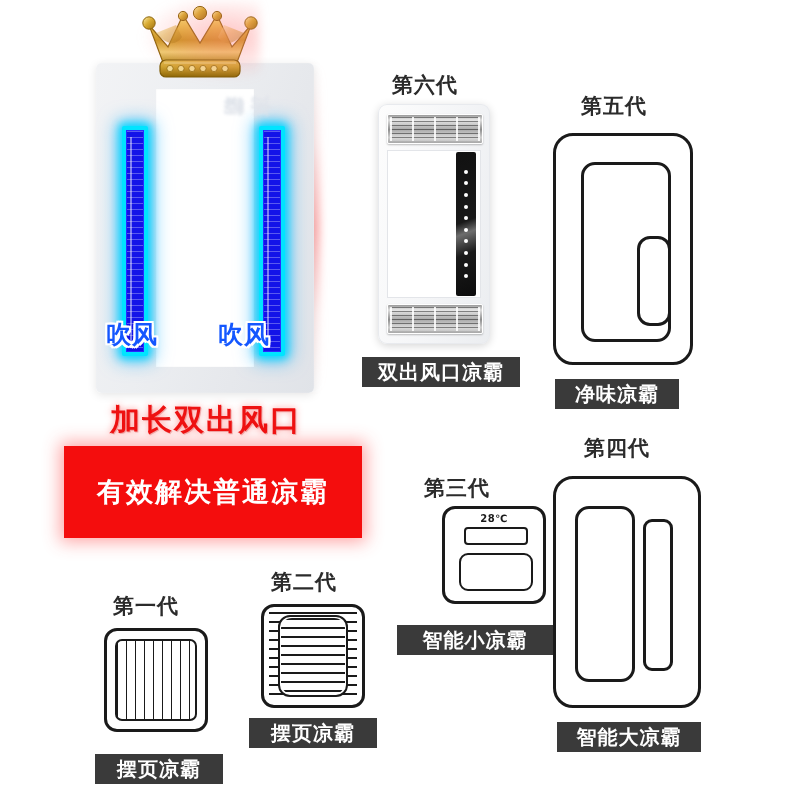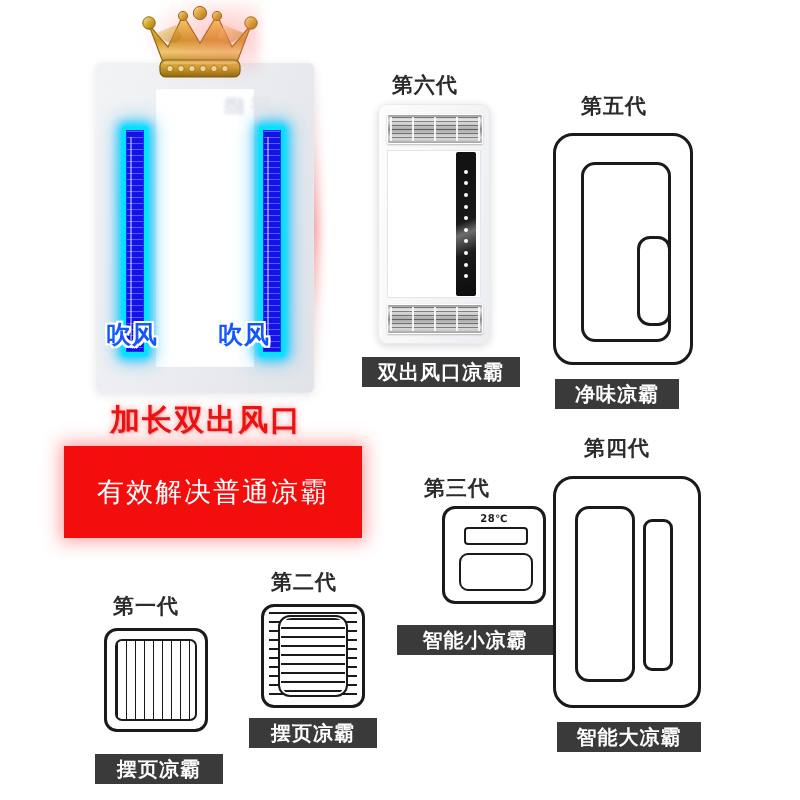--- a/index.html
+++ b/index.html
@@ -60,21 +60,21 @@
      background:radial-gradient(ellipse at 70% 45%,rgba(255,120,120,.45),rgba(255,255,255,0) 70%);
      filter:blur(5px);}
 
   
   #hero-head{left:110px;top:400px;font-size:30px;font-weight:700;color:#ee1111;
      letter-spacing:2px;white-space:nowrap;
      text-shadow:0 0 7px rgba(255,90,90,.65),1px 1px 0 rgba(180,0,0,.25);}
   #hero-box{left:64px;top:446px;width:298px;height:92px;background:#f40d0d;
      box-shadow:0 0 16px 4px rgba(255,60,60,.45);
      display:flex;flex-direction:column;align-items:center;justify-content:center;}
-  #hero-box div{color:#fff;font-size:27px;font-weight:400;letter-spacing:2px;
+  #hero-box div{color:#fff;font-size:27px;font-weight:700;letter-spacing:2px;
      line-height:1.22;white-space:nowrap;}
 
   
   #g6-title{left:392px;top:71px;font-size:21px;}
   #g6{left:378px;top:104px;width:112px;height:240px;border-radius:9px;
      background:linear-gradient(100deg,#fdfdfd 0%,#f4f5f7 55%,#ebedf0 100%);
      box-shadow:0 2px 8px rgba(0,0,0,.16), inset 0 0 0 1px #e8eaee;}
   .g6-vent{position:absolute;left:9px;width:94px;height:28px;border-radius:2px;
      background:linear-gradient(to bottom,#9a9a9a 0%,#dedede 18%,#8e8e8e 52%,#cfcfcf 80%,#a8a8a8 100%);
      border:1px solid #fff;overflow:hidden;

